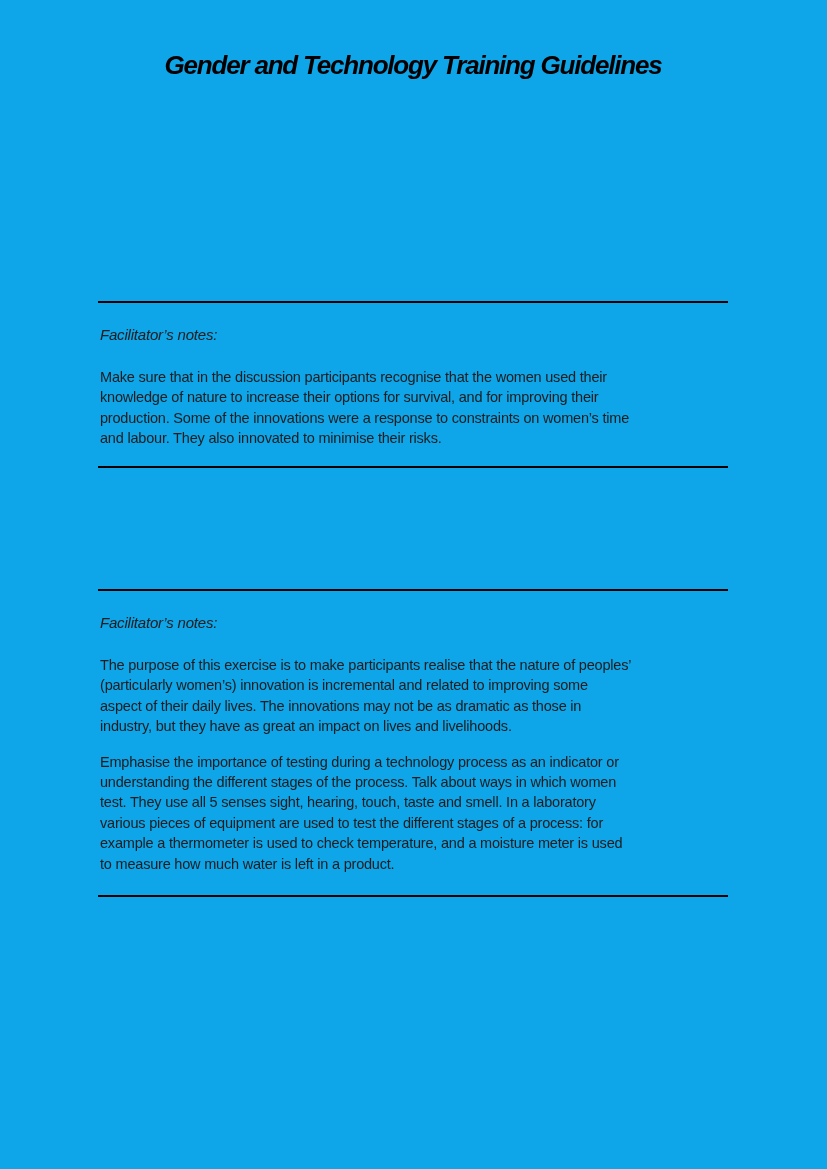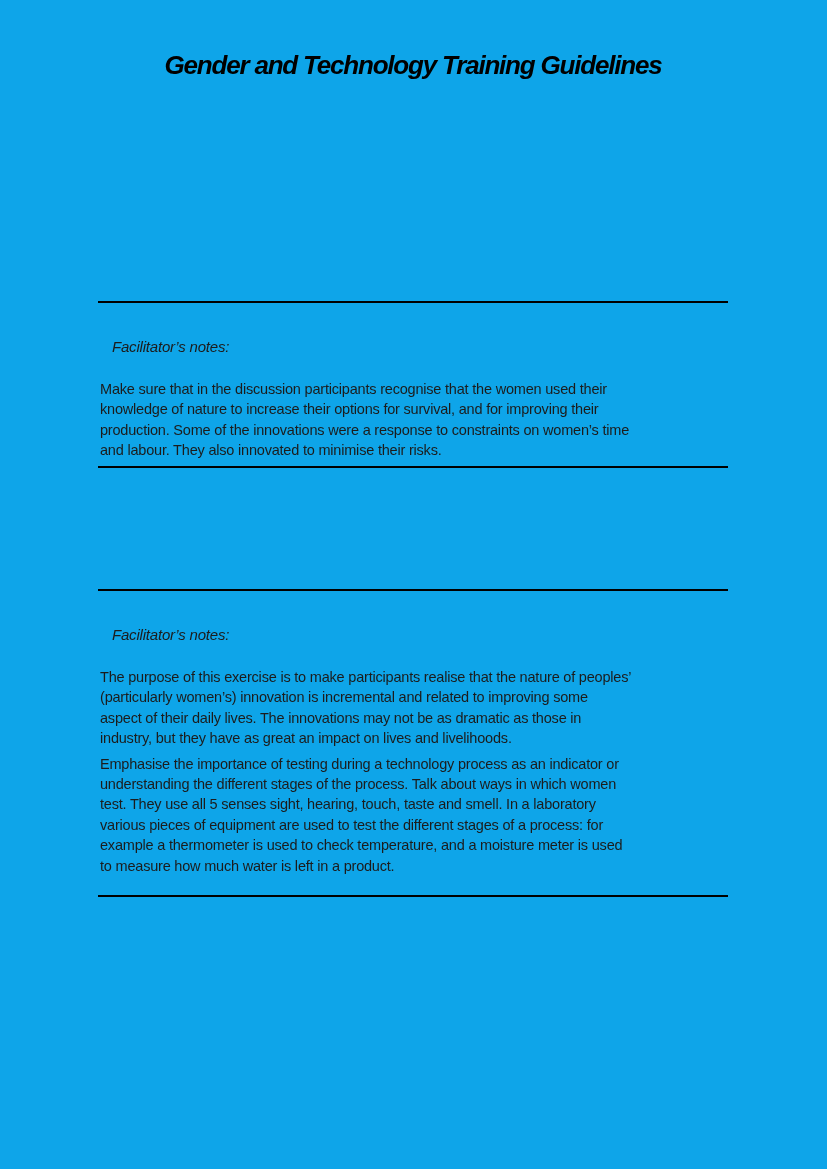--- a/index.html
+++ b/index.html
@@ -42,35 +42,35 @@
   }
   .notes-box-1 {
     top: 301px;
     height: 167px;
   }
   .notes-box-2 {
     top: 589px;
     height: 308px;
   }
   .notes-label {
-    margin: 12px;
+    margin: 0;
     font-style: italic;
     font-size: 15px;
     line-height: 19px;
     letter-spacing: -0.2px;
   }
   .notes-para {
     margin: 23px 0 0 0;
     font-size: 14.5px;
     line-height: 20.4px;
     letter-spacing: -0.2px;
     white-space: pre-line;
   }
   .notes-para + .notes-para {
-    margin-top: 5px;
+    margin-top: 15px;
   }
 </style>
 </head>
 <body>
 
 <div class="page">
 
   <h1 class="doc-title">Gender and Technology Training Guidelines</h1>
 
   <section class="notes-box notes-box-1">

